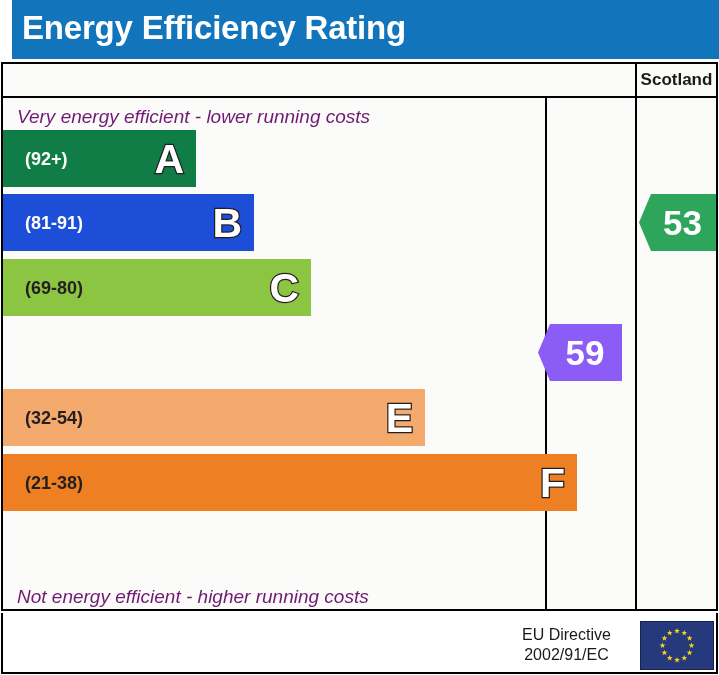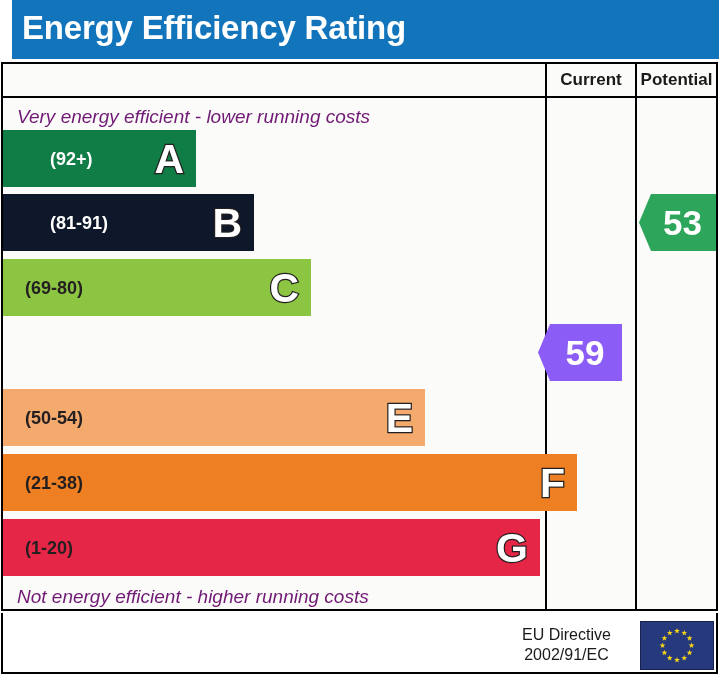--- a/index.html
+++ b/index.html
@@ -138,21 +138,21 @@
     right: 12px;
     top: 50%;
     transform: translateY(-50%);
     font-size: 41px;
     font-weight: bold;
     color: #ffffff;
     line-height: 1;
     -webkit-text-stroke: 2.5px #231f20;
     paint-order: stroke fill;
   }
-  .band.light .band-range { color: #ffffff; margin-left: 25px; }
+  .band.light .band-range { color: #ffffff; }
   .band.dark  .band-range { color: #231f20; }
 
   
   .marker {
     position: absolute;
     height: 57px;
     box-sizing: border-box;
     clip-path: polygon(12px 0, 100% 0, 100% 100%, 12px 100%, 0 50%);
     display: flex;
     align-items: center;
@@ -213,53 +213,48 @@
 
 <div class="epc">
 
   <div class="title-bar" style="background: rgb(18, 117, 188);">
     <div class="title-text" style="color: rgb(255, 255, 255);">Energy Efficiency Rating</div>
   </div>
 
   <div class="table-frame">
 
     <div class="col-header-row">
-      <div class="col-head current">Current</div>
-      <div class="col-head potential">Potential</div>
+      <div class="col-head potential">Scotland</div>
     </div>
 
     <div class="vrule v1"></div>
     <div class="vrule v2"></div>
 
     <div class="caption top">Very energy efficient - lower running costs</div>
 
     <div class="bands">
       <div class="band light" style="top: 0px; width: 193px; background: rgb(15, 125, 69);">
         <span class="band-range" style="color: rgb(255, 255, 255);">(92+)</span>
         <span class="band-letter">A</span>
       </div>
-      <div class="band light" style="top: 64px; width: 251px; background: #0f172a;">
+      <div class="band light" style="top: 64px; width: 251px; background: #1d4ed8;">
         <span class="band-range" style="color: rgb(255, 255, 255);">(81-91)</span>
         <span class="band-letter">B</span>
       </div>
       <div class="band dark" style="top: 129px; width: 308px; background: rgb(140, 197, 66);">
         <span class="band-range" style="color: rgb(35, 31, 32);">(69-80)</span>
         <span class="band-letter">C</span>
       </div>
       <div class="band dark" style="top: 259px; width: 422px; background: rgb(244, 169, 109);">
-        <span class="band-range" style="color: rgb(35, 31, 32);">(50-54)</span>
+        <span class="band-range" style="color: rgb(35, 31, 32);">(32-54)</span>
         <span class="band-letter">E</span>
       </div>
       <div class="band dark" style="top: 324px; width: 574px; background: rgb(238, 128, 35);">
         <span class="band-range" style="color: rgb(35, 31, 32);">(21-38)</span>
         <span class="band-letter">F</span>
-      </div>
-      <div class="band dark" style="top: 389px; width: 537px; background: rgb(230, 38, 70);">
-        <span class="band-range" style="color: rgb(35, 31, 32);">(1-20)</span>
-        <span class="band-letter">G</span>
       </div>
     </div>
 
     <div class="marker" style="left: 535px; width: 84px; top: 260px; background: #8b5cf6;">
       <span class="marker-value">59</span>
     </div>
 
     <div class="marker" style="left: 636px; width: 77px; top: 130px; background: rgb(45, 165, 90);">
       <span class="marker-value">53</span>
     </div>

